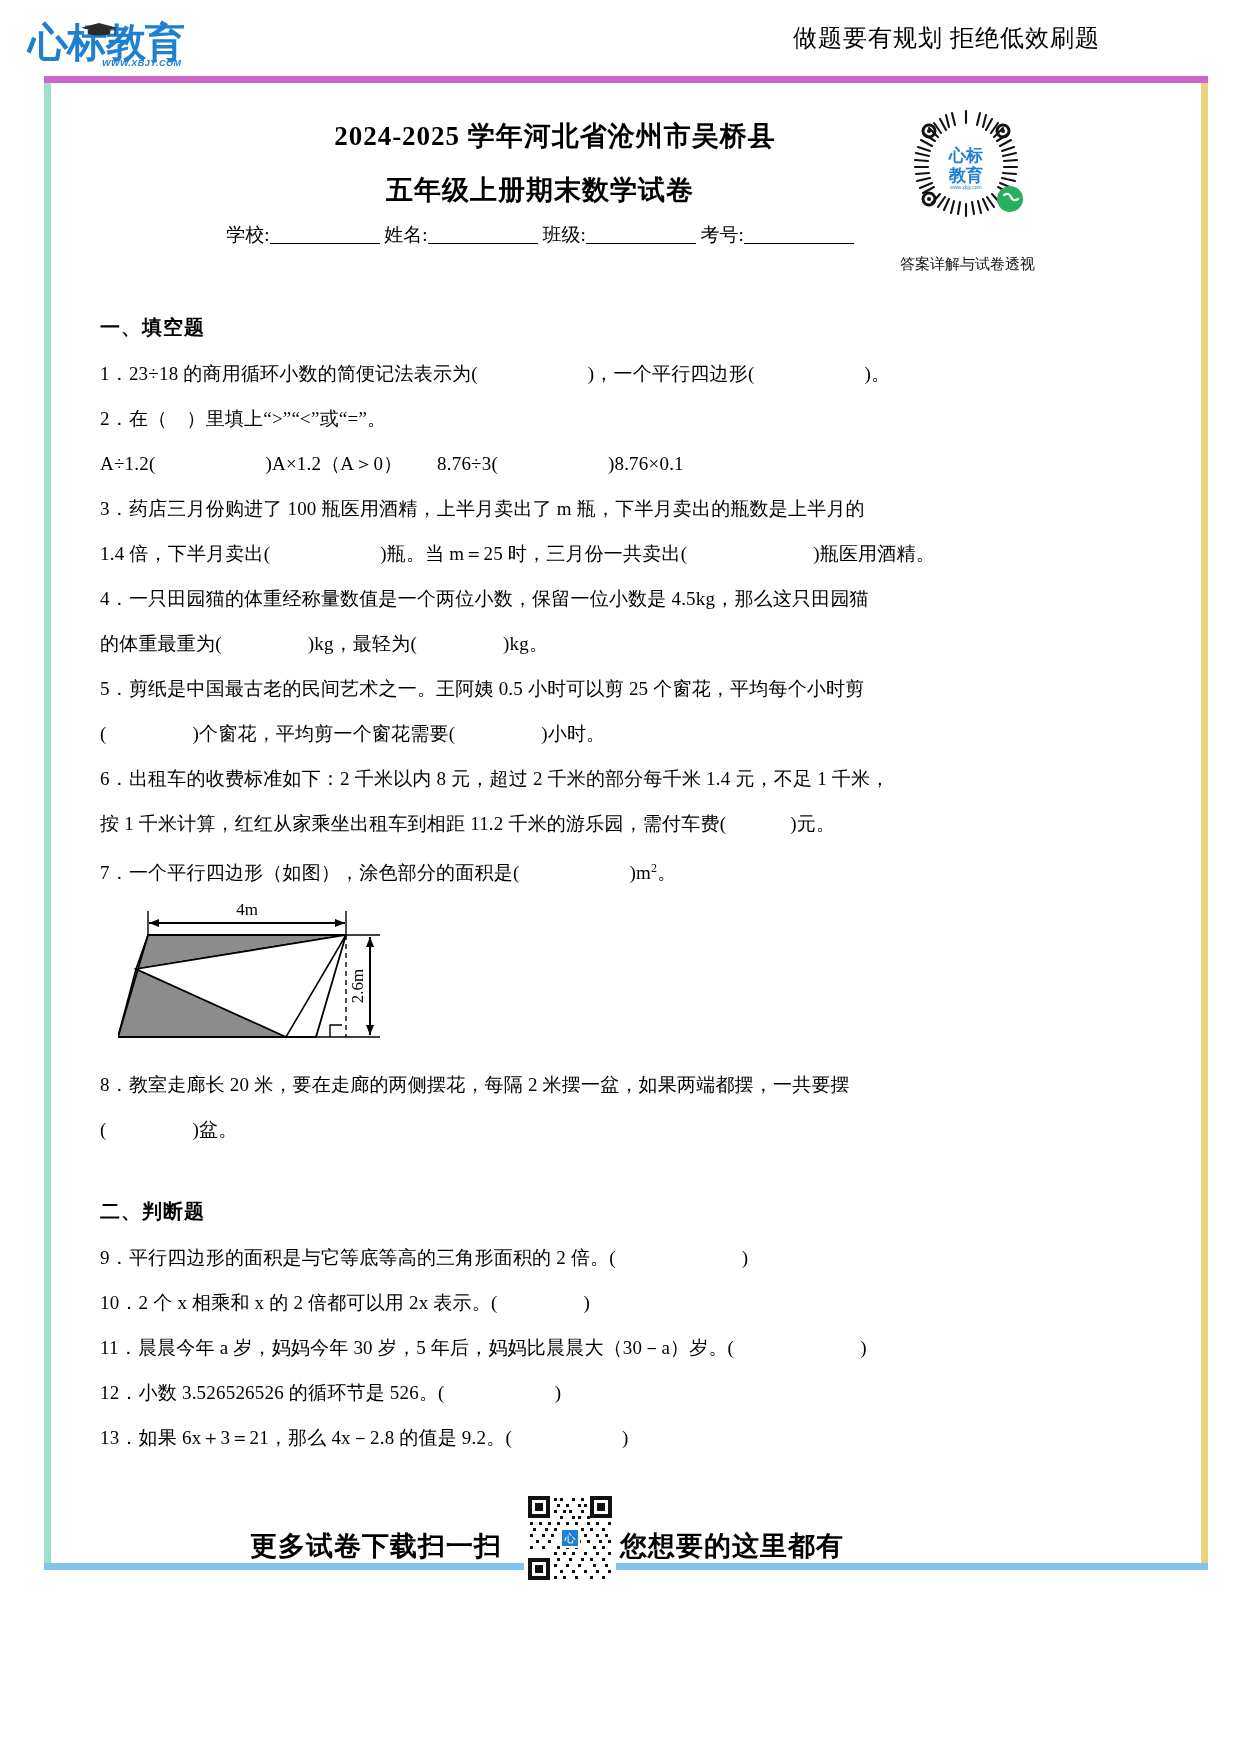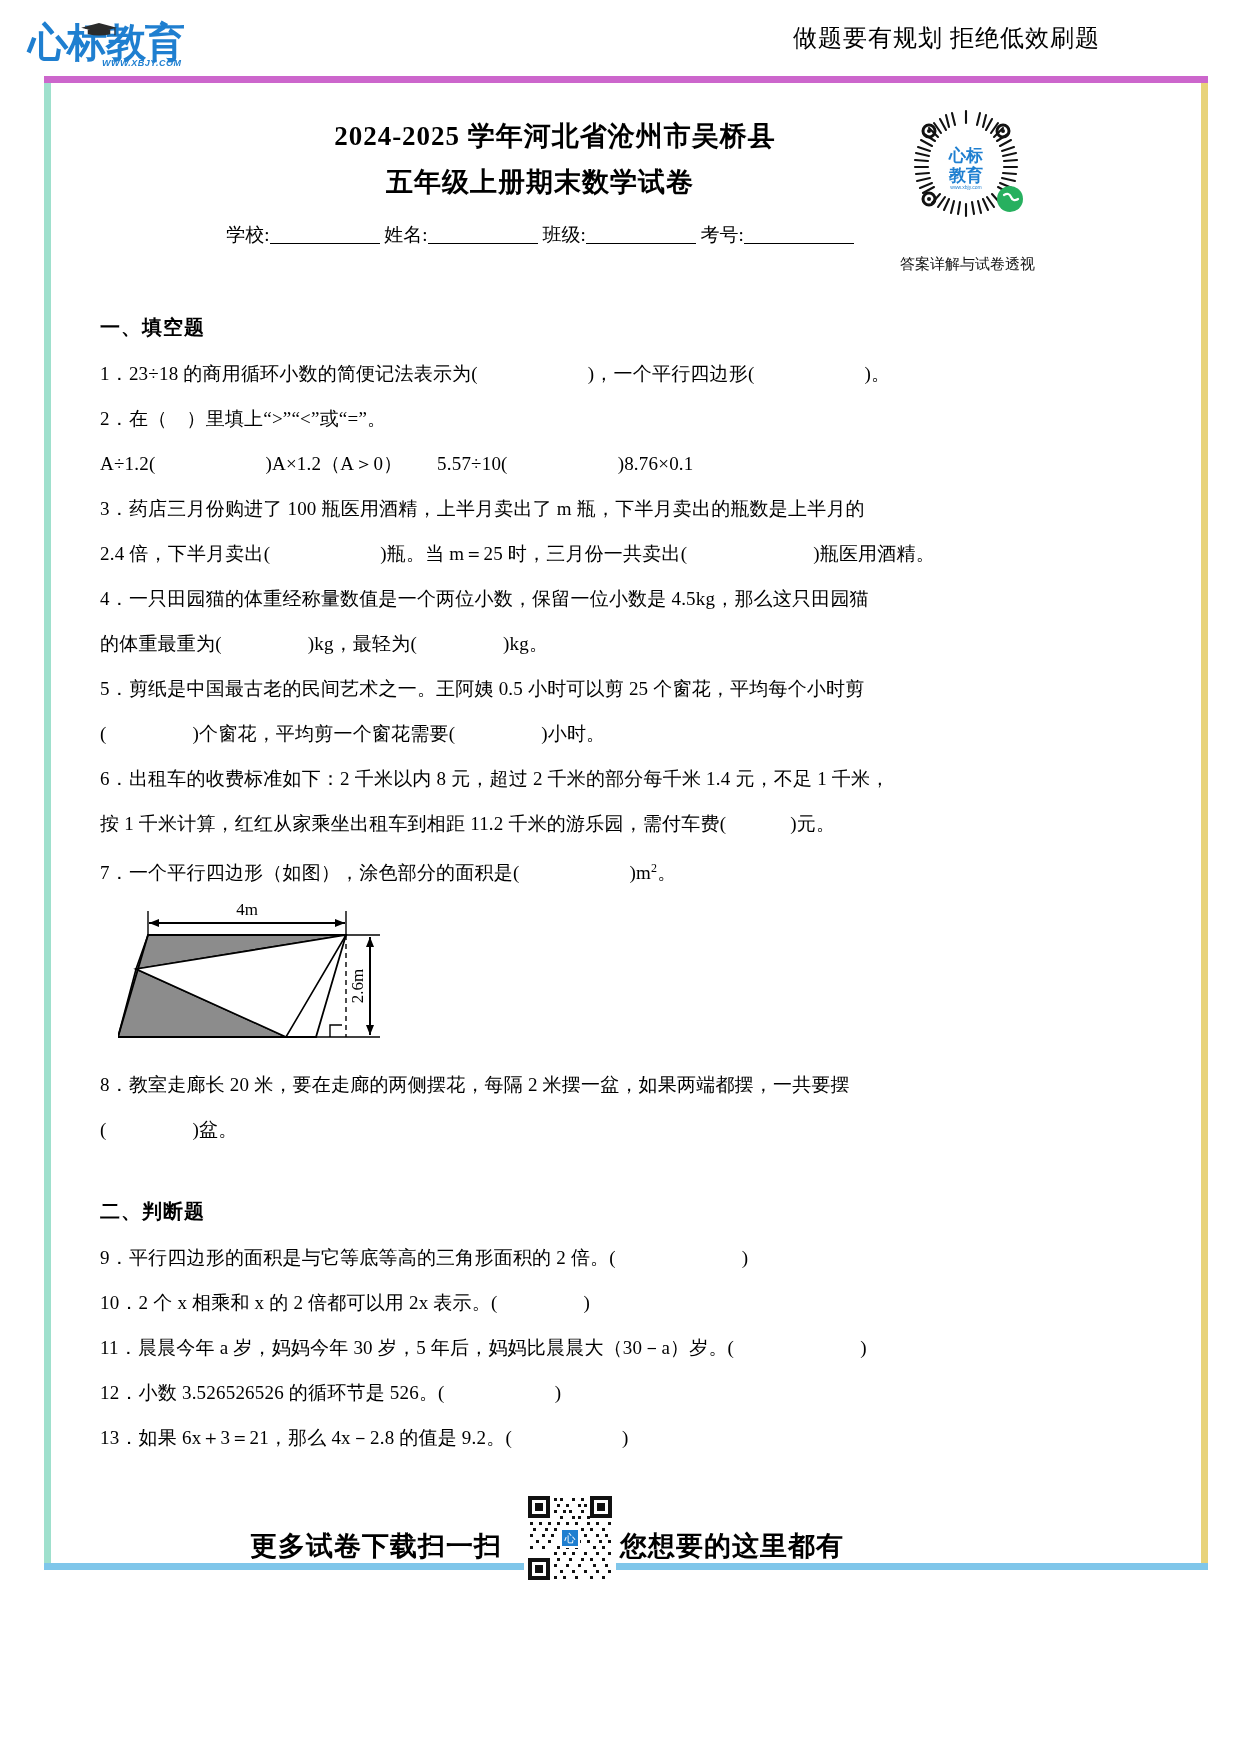--- a/index.html
+++ b/index.html
@@ -91,21 +91,21 @@
     position: absolute;
     left: 155px; top: 118px;
     width: 800px;
     text-align: center;
     font-size: 27px;
     font-weight: bold;
     letter-spacing: 1px;
   }
   .doc-title-2 {
     position: absolute;
-    left: 140px; top: 164px;
+    left: 140px; top: 172px;
     width: 800px;
     text-align: center;
     font-size: 27px;
     font-weight: bold;
     letter-spacing: 1px;
   }
   .meta-line {
     position: absolute;
     left: 140px; top: 222px;
     width: 800px;
@@ -293,26 +293,26 @@
 
   <p class="q">
     <span>1．23÷18 的商用循环小数的简便记法表示为(</span><span class="gap-l"></span><span>)，一个平行四边形(</span><span class="gap-l"></span><span>)。</span>
   </p>
 
   <p class="q">2．在（　）里填上“&gt;”“&lt;”或“=”。</p>
 
   <p class="q">
     <span>A÷1.2(</span><span class="gap-l"></span><span>)A×1.2（A＞0）</span>
     &nbsp;&nbsp;&nbsp;&nbsp;&nbsp;
-    <span>5.57÷10(</span><span class="gap-l"></span><span>)8.76×0.1</span>
+    <span>8.76÷3(</span><span class="gap-l"></span><span>)8.76×0.1</span>
   </p>
 
   <p class="q">3．药店三月份购进了 100 瓶医用酒精，上半月卖出了 m 瓶，下半月卖出的瓶数是上半月的</p>
   <p class="q">
-    <span>2.4 倍，下半月卖出(</span><span class="gap-l"></span><span>)瓶。当 m＝25 时，三月份一共卖出(</span><span class="gap-xl"></span><span>)瓶医用酒精。</span>
+    <span>1.4 倍，下半月卖出(</span><span class="gap-l"></span><span>)瓶。当 m＝25 时，三月份一共卖出(</span><span class="gap-xl"></span><span>)瓶医用酒精。</span>
   </p>
 
   <p class="q">4．一只田园猫的体重经称量数值是一个两位小数，保留一位小数是 4.5kg，那么这只田园猫</p>
   <p class="q">
     <span>的体重最重为(</span><span class="gap-m"></span><span>)kg，最轻为(</span><span class="gap-m"></span><span>)kg。</span>
   </p>
 
   <p class="q">5．剪纸是中国最古老的民间艺术之一。王阿姨 0.5 小时可以剪 25 个窗花，平均每个小时剪</p>
   <p class="q">
     <span>(</span><span class="gap-m"></span><span>)个窗花，平均剪一个窗花需要(</span><span class="gap-m"></span><span>)小时。</span>

